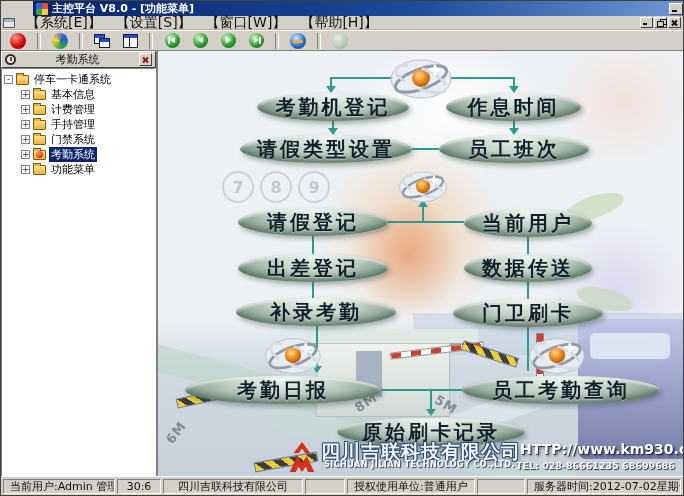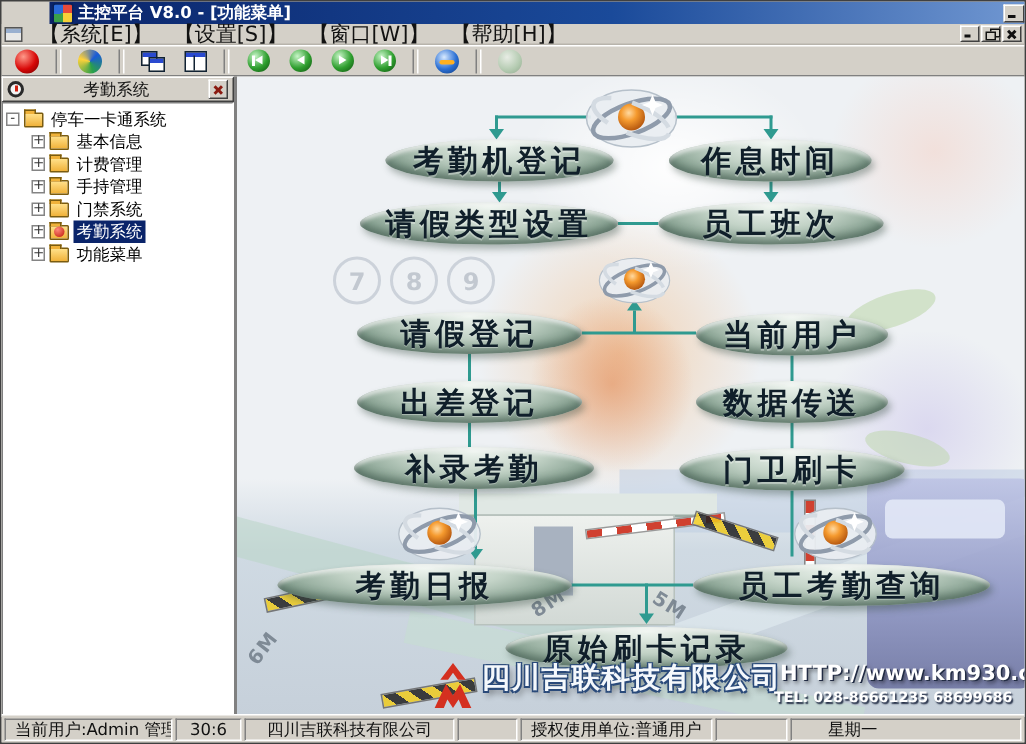--- a/index.html
+++ b/index.html
@@ -377,31 +377,33 @@
         </div>
       <div class="node" style="left:179px;top:367px;width:188px;">
           <span>原始刷卡记录</span>
         </div>
 
       <svg style="position:absolute;left:128px;top:390px;" width="32" height="32" viewBox="0 0 30 34">
         <path d="M15 1 L24 13 H18.5 L15 8 L11.5 13 H6 Z" fill="#d43020"></path>
         <path d="M2 33 L10 16 L15 24 L20 16 L28 33 H21.5 L19 27 L15 33 L11 27 L8.5 33 Z" fill="#d43020"></path>
       </svg>
       <div class="banner-cn">四川吉联科技有限公司</div>
+      <div class="banner-en">SICHUAN JILIAN TECHNOLOGY CO.,LTD.</div>
       <div class="banner-url">HTTP://www.km930.com</div>
       <div class="banner-tel">TEL: 028-86661235 68699686</div>
     </div>
   </div>
 
   <div class="statusbar">
     <div class="spanel" style="width:112px;">当前用户:Admin 管理员</div>
     <div class="spanel" style="width:44px;justify-content:center;">30:6</div>
     <div class="spanel" style="width:140px;justify-content:center;">四川吉联科技有限公司</div>
     <div class="spanel" style="width:40px;"></div>
     <div class="spanel" style="width:128px;">授权使用单位:普通用户</div>
     <div class="spanel" style="width:48px;"></div>
     <div class="spanel" style="flex:1;">
+      <span>服务器时间:2012-07-02</span>
       <span class="gap"></span>
       <span>星期一</span>
     </div>
   </div>
 
 </div>
 
 </body></html>

